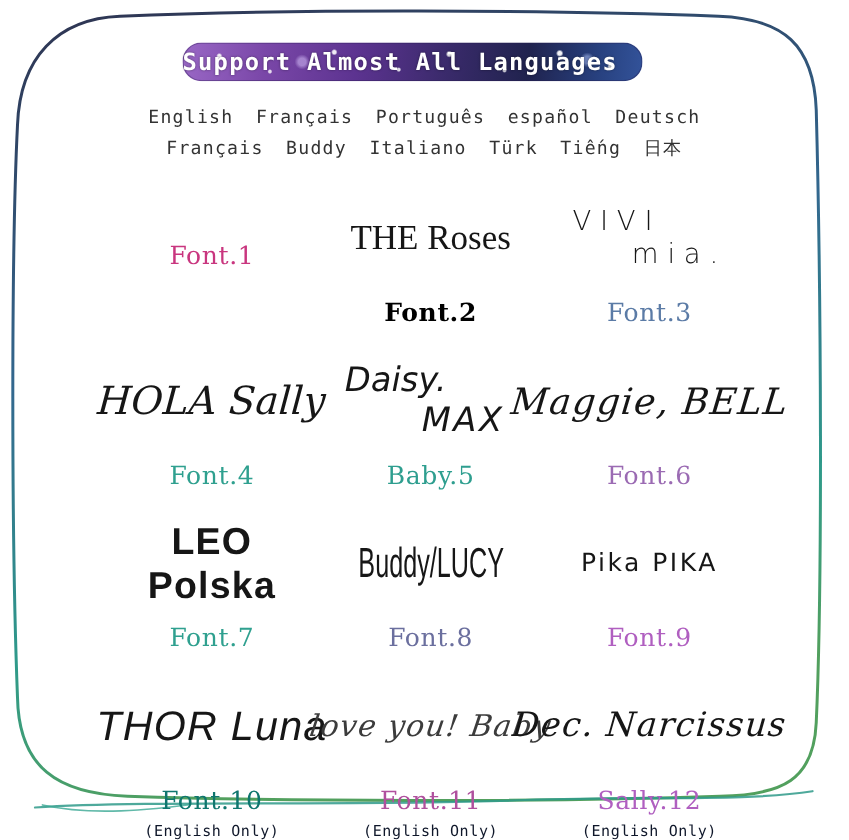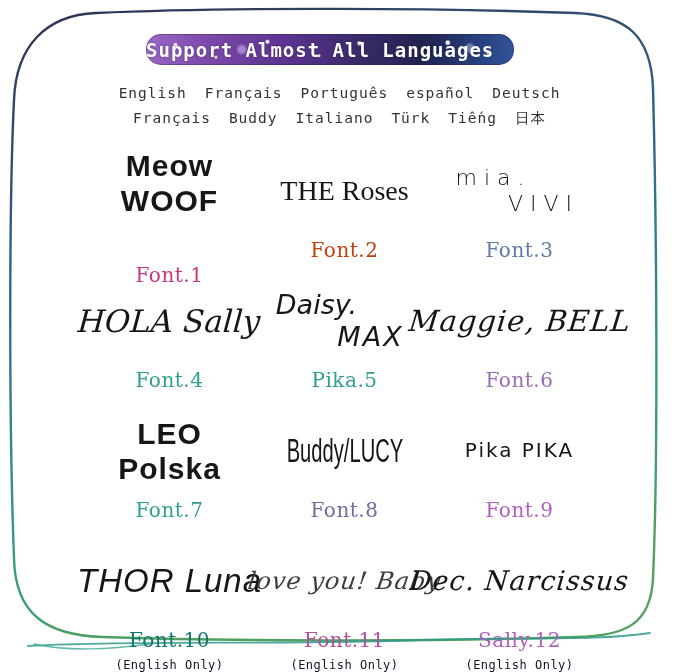--- a/index.html
+++ b/index.html
@@ -83,59 +83,55 @@
   <span class="banner-title">Support Almost All Languages</span>
 </div>
 
 <div class="languages">
   <div class="lang-line"><span class="lang-item">English</span><span class="lang-item">Français</span><span class="lang-item">Português</span><span class="lang-item">español</span><span class="lang-item">Deutsch</span></div>
   <div class="lang-line"><span class="lang-item">Français</span><span class="lang-item">Buddy</span><span class="lang-item">Italiano</span><span class="lang-item">Türk</span><span class="lang-item">Tiếng</span><span class="lang-item">日本</span></div>
 </div>
 
 <div class="font-grid">
   <div class="cell style-bold-round">
-    <div class="sample">
-        <div class="line">Meow</div>
-        <div class="line">WOOF</div>
-      </div>
     <div class="font-label" style="color: rgb(201, 54, 127); margin-top: 44px;">Font.1</div>
 
   </div>
 
   <div class="cell style-serif">
     <div class="sample">
         <div class="line">THE Roses</div>
       </div>
-    <div class="font-label" style="color: #c2410c;">Font.2</div>
+    <div class="font-label" style="color: #000000; font-weight: bold;">Font.2</div>
 
   </div>
 
   <div class="cell style-thin-spaced">
     <div class="sample">
+        <div class="line">VIVI</div>
         <div class="line">mia.</div>
-        <div class="line">VIVI</div>
       </div>
     <div class="font-label" style="color: rgb(91, 123, 166);">Font.3</div>
 
   </div>
 
   <div class="cell style-script">
     <div class="sample">
         <div class="line">HOLA Sally</div>
       </div>
     <div class="font-label" style="color: rgb(47, 160, 143);">Font.4</div>
 
   </div>
 
   <div class="cell style-hand">
     <div class="sample">
         <div class="line">Daisy.</div>
         <div class="line">MAX</div>
       </div>
-    <div class="font-label" style="color: rgb(46, 158, 143);">Pika.5</div>
+    <div class="font-label" style="color: rgb(46, 158, 143);">Baby.5</div>
 
   </div>
 
   <div class="cell style-calligraphy">
     <div class="sample">
         <div class="line">Maggie, BELL</div>
       </div>
     <div class="font-label" style="color: rgb(155, 107, 179);">Font.6</div>
 
   </div>

